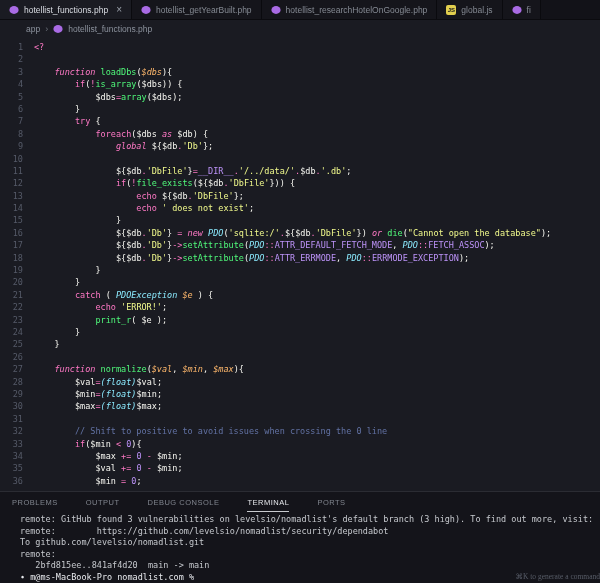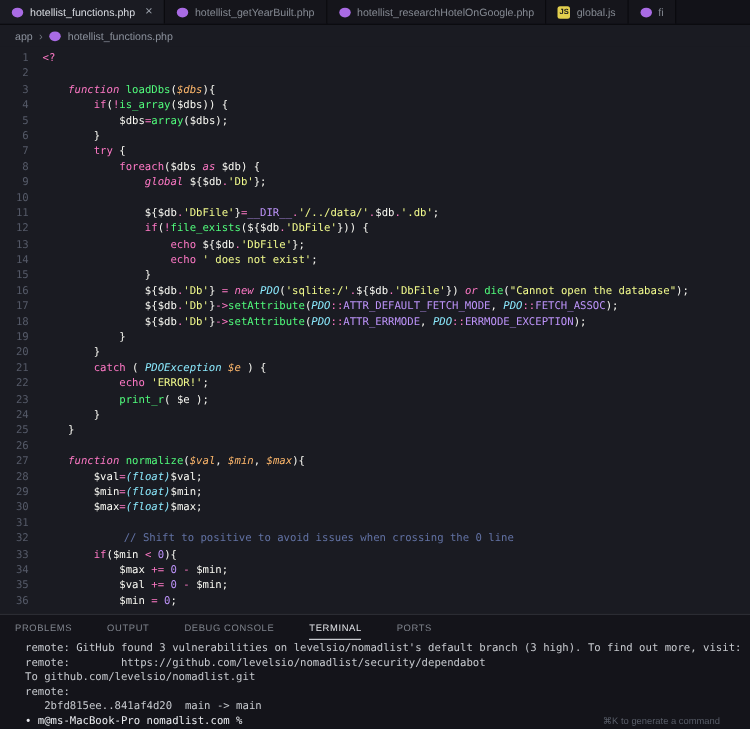--- a/index.html
+++ b/index.html
@@ -24,60 +24,60 @@
   .tab-close { font-size:10px; color:#9aa0aa; margin-left:3px; line-height:1; }
   .ficon { display:inline-flex; align-items:center; justify-content:center; flex:0 0 auto; }
   .ficon.php svg { display:block; }
   .ficon.js {
     width:10px; height:10px; background:#e2cf4e; color:#15161a; border-radius:2px;
     font-size:6px; font-weight:bold; letter-spacing:0;
   }
   
   .breadcrumb {
     height:17px; flex:0 0 17px; display:flex; align-items:center; gap:5px;
-    padding-left:12px; background:#1a1b22; color:#8b919c; font-size:8.5px;
+    padding-left:12px; background:#1a1b22; color:#8b919c; font-size:8.5px;margin-left:14px;
   }
   .crumb-sep { color:#6c717b; font-size:9px; }
   
   .editor {
     flex:1 1 auto; overflow:hidden; padding-top:4px;
     font-family:"DejaVu Sans Mono", monospace; font-size:8.5px; line-height:12.4px;
   }
   .code-line { display:flex; height:12.4px; }
   .ln { flex:0 0 34px; text-align:right; padding-right:11px; color:#555a68; }
   .ct { white-space:pre; }
   .f  { color:#f8f8f2; }
   .p  { color:#ff79c6; }
   .pi { color:#ff79c6; font-style:italic; }
   .g  { color:#50fa7b; }
   .y  { color:#f1fa8c; }
   .pu { color:#bd93f9; }
   .c  { color:#8be9fd; font-style:italic; }
   .o  { color:#ffb86c; font-style:italic; }
-  .cm { color:#6272a4;margin-left:24px; }
+  .cm { color:#6272a4; }
   
   .panel {
     flex:0 0 92px; height:92px; background:#14141a; border-top:1px solid #2b2c33;
     position:relative; overflow:hidden;
   }
   .panel-tabs {
     height:20px; display:flex; align-items:center; gap:28px; padding-left:12px;
     font-size:7.5px; letter-spacing:0.5px; color:#80858e;
   }
   .ptab { cursor:pointer; height:100%; display:flex; align-items:center; }
   .ptab.active { color:#e4e6ea; box-shadow:inset 0 -1px 0 #c8cacf; }
   .terminal {
     padding:2px 0 0 20px; font-family:"DejaVu Sans Mono", monospace;
     font-size:8.5px; line-height:11.6px;
   }
   .tline { white-space:pre; }
   .tline.dim { color:#c6c9ce; }
   .tline.prompt { color:#e8eaee; }
   .panel-hint {
-    position:absolute; right:24px; bottom:2px; font-size:7.5px; color:#585d68;
+    position:absolute; right:0; bottom:2px; font-size:7.5px; color:#585d68;font-family:Liberation Serif, serif;
   }
 </style>
 </head>
 <body>
 
 <div class="window">
 
   <div class="tab-bar">
       <div class="tab active">
         <span class="ficon php">

